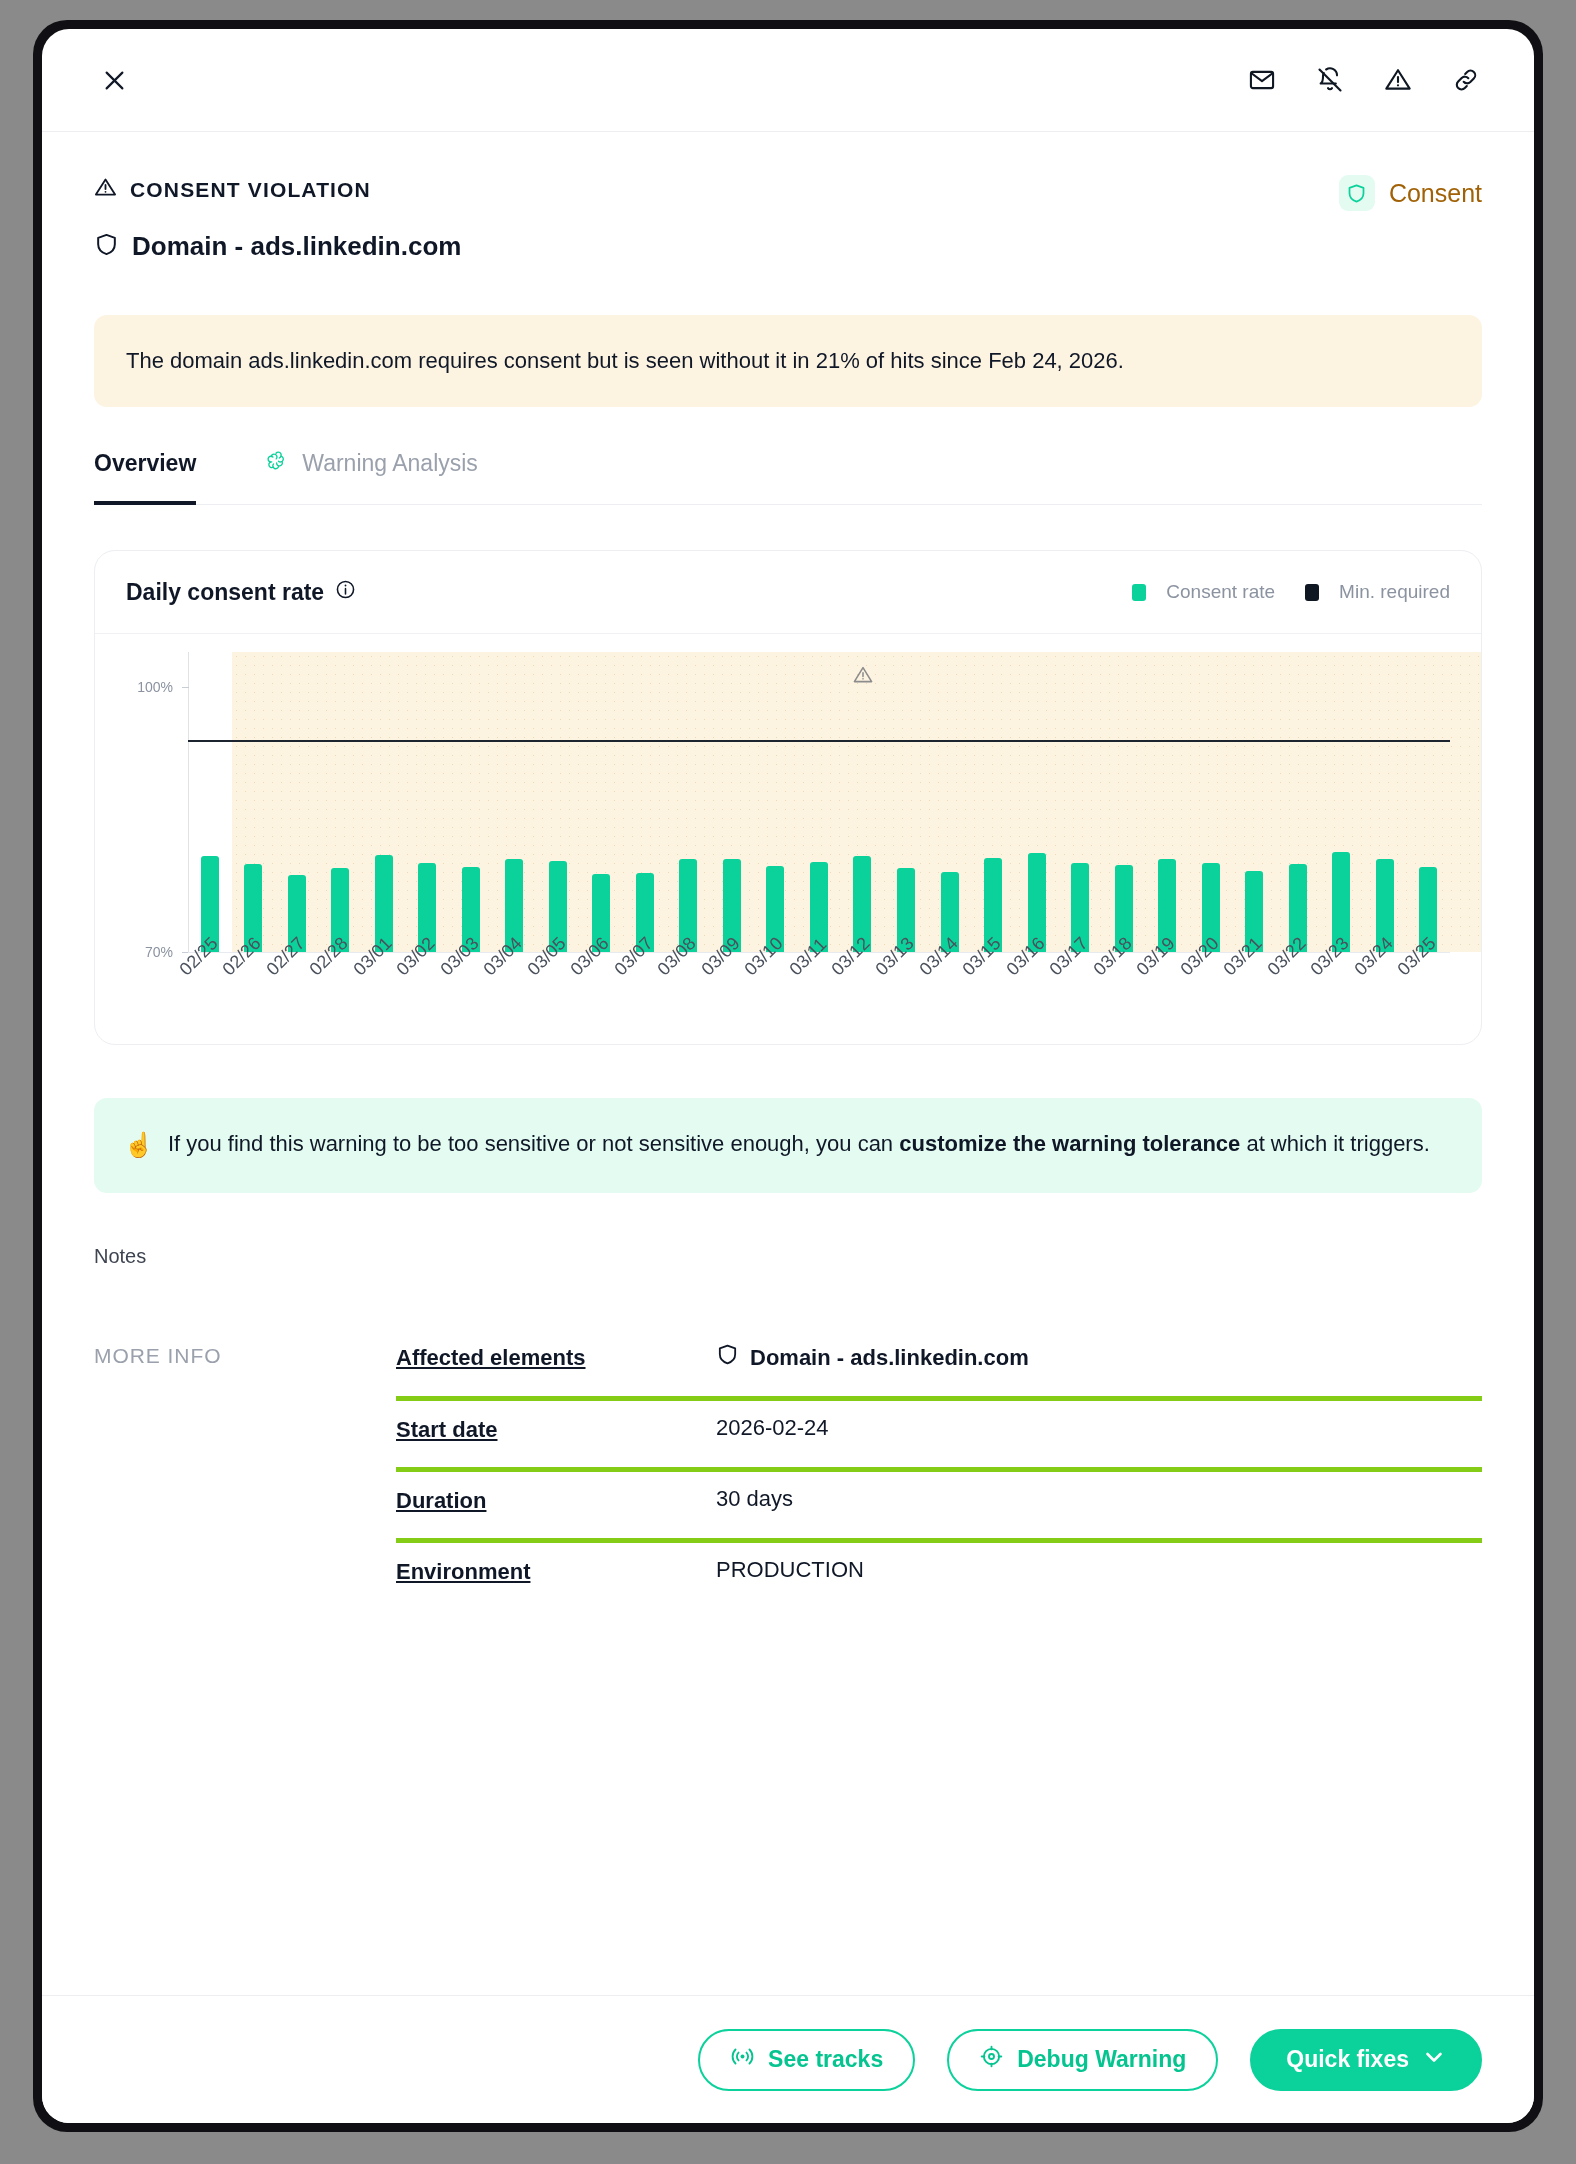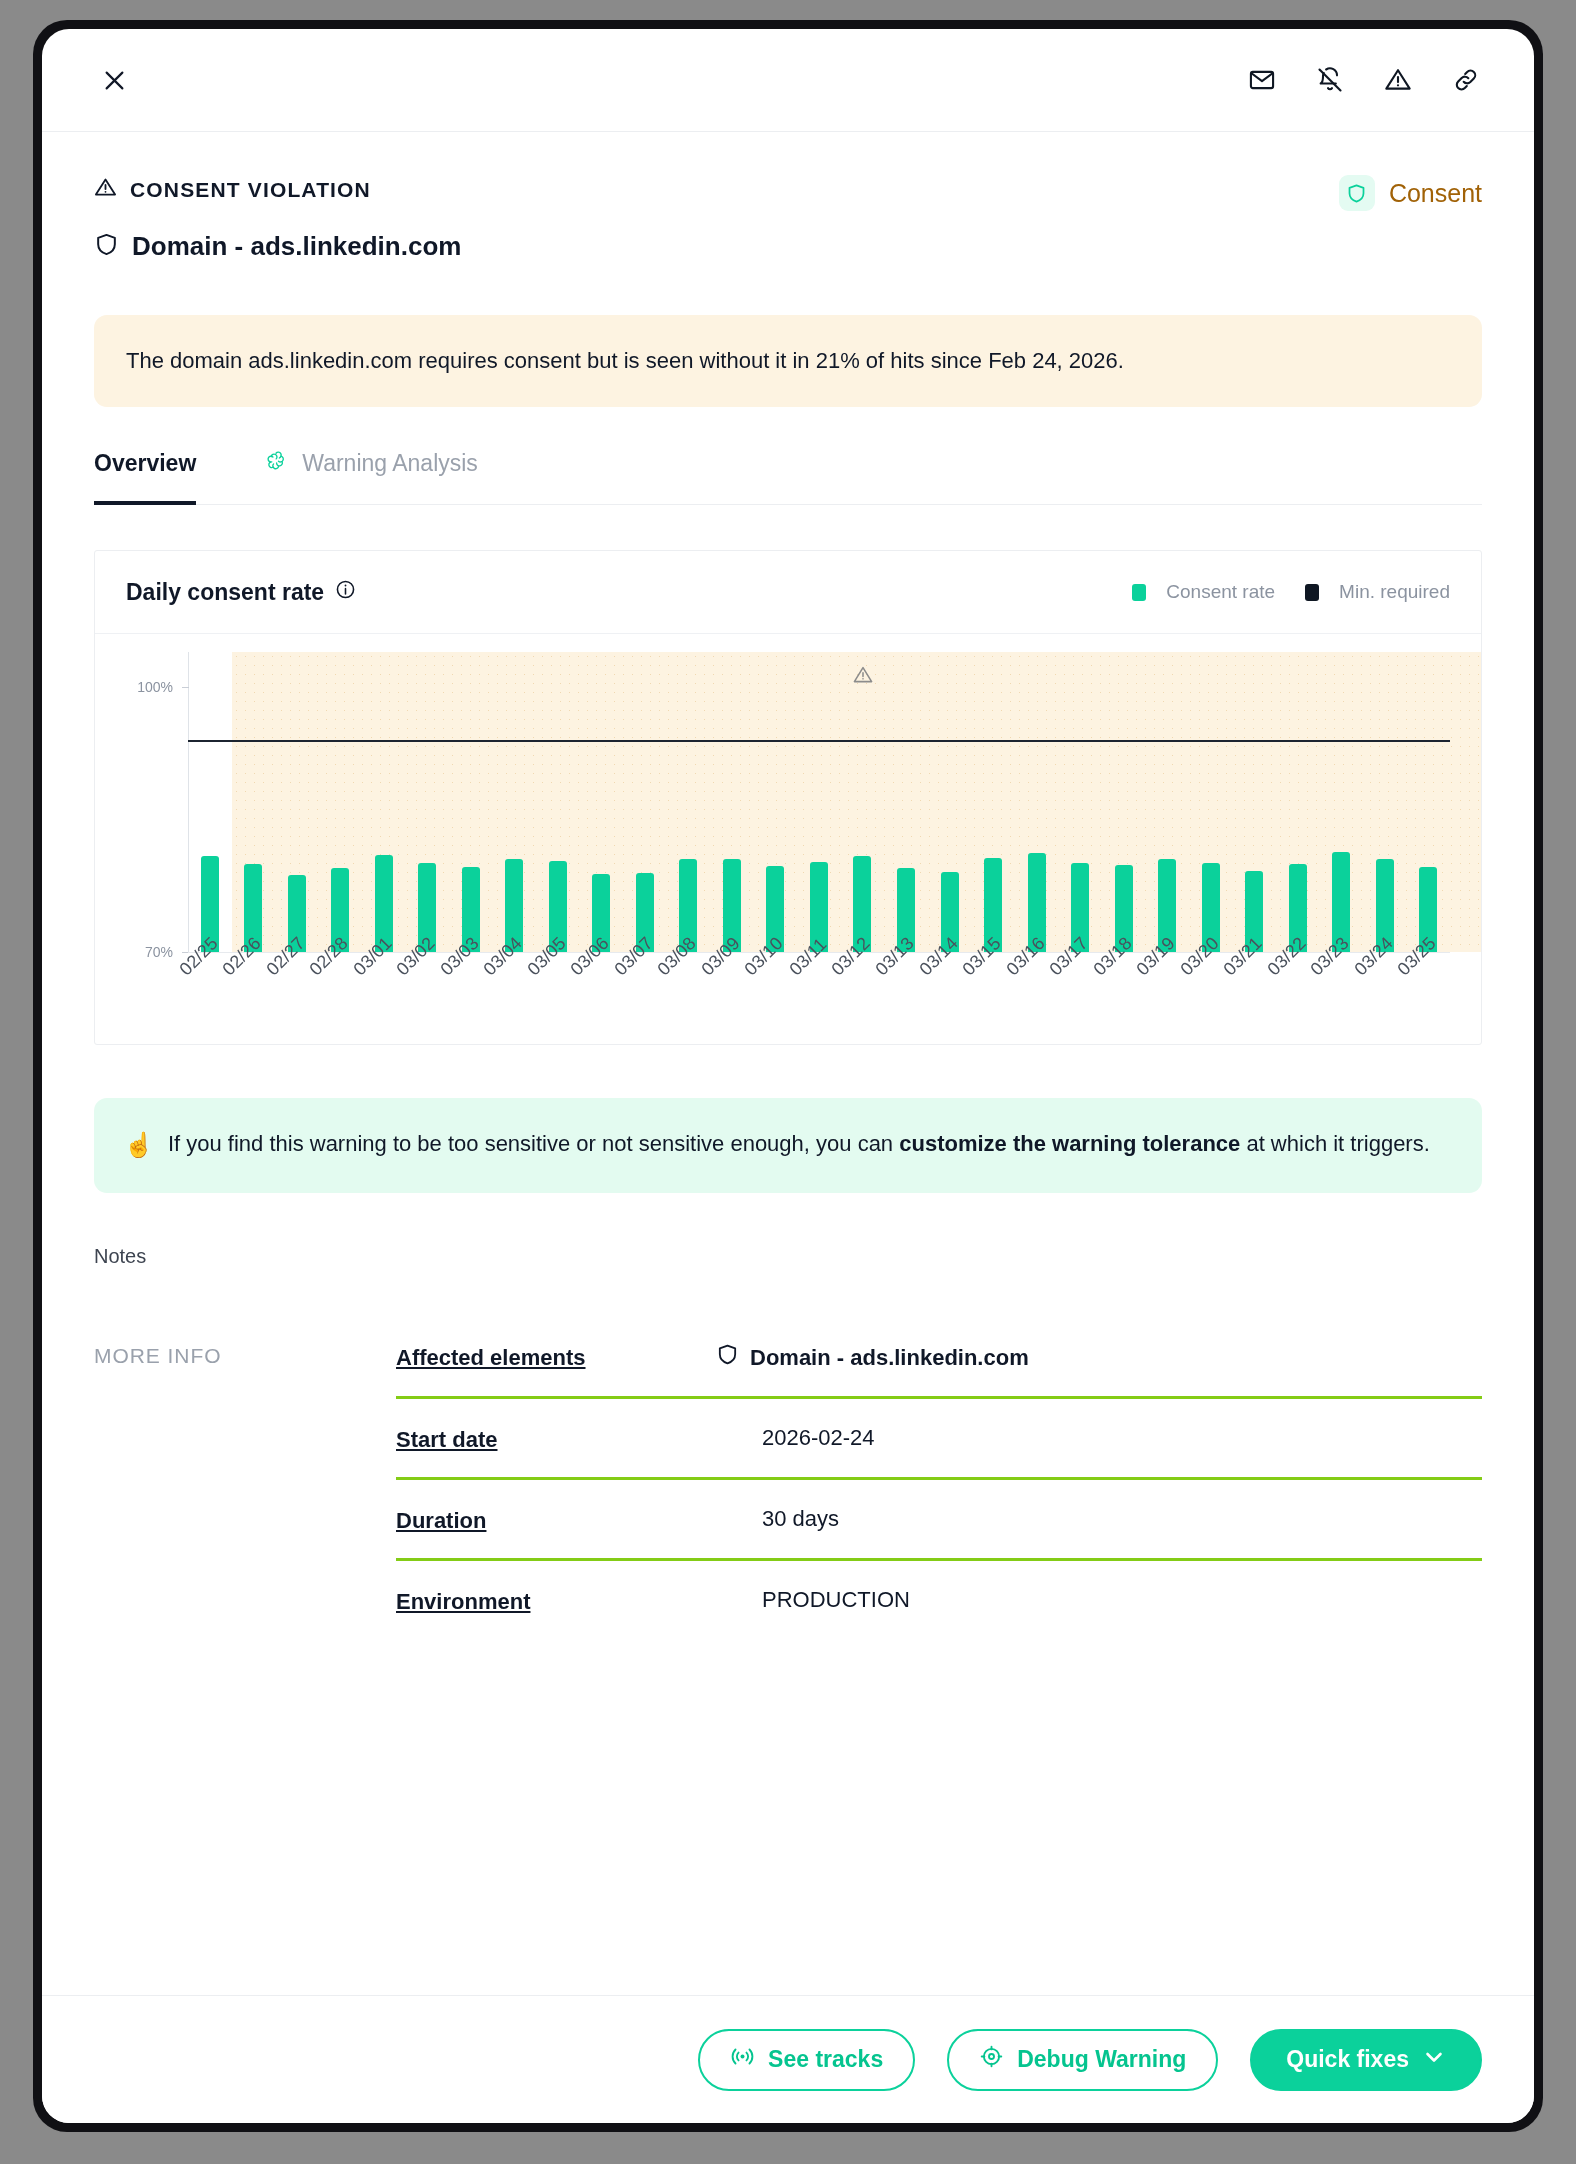--- a/index.html
+++ b/index.html
@@ -113,21 +113,21 @@
     border-bottom: 4px solid transparent;
     margin-bottom: -1px;
   }
   .tab.active { color: #101828; font-weight: 700; border-bottom-color: #101828; }
   .tab + .tab { margin-left: 68px; }
 
   
   .chart-card {
     margin-top: 45px;
     border: 1px solid #eceef1;
-    border-radius: 3px;
+    border-radius: 21px;
     overflow: hidden;
     background: #fff;
   }
   .chart-head {
     display: flex; align-items: center; justify-content: space-between;
     padding: 28px 31px 27px 31px;
     border-bottom: 1px solid #eff1f4;
   }
   .chart-title { display: flex; align-items: center; gap: 11px; font-size: 23px; font-weight: 700; color: #101828; }
   .legend { display: flex; gap: 30px; align-items: center; }
@@ -238,21 +238,21 @@
     font-size: 21px; letter-spacing: .045em;
     color: #9aa1ac; text-transform: uppercase;
     padding-top: 14px;
   }
   .info-table { flex: 1 1 auto; }
   .info-row {
     display: flex;
     align-items: flex-start;
     padding: 13px 0 24px 0;
   }
-  .info-row + .info-row { border-top: 3px solid #84cc16; padding-top: 26px; gap: 46px; }
+  .info-row + .info-row { border-top: 5px solid #84cc16; padding-top: 14px; }
   .info-key { flex: 0 0 320px; font-size: 22px; font-weight: 700; color: #101828; padding-top: 2px; text-decoration: underline;}
   .info-val { flex: 1 1 auto; font-size: 22px; color: #101828; display: flex; align-items: center; gap: 11px; }
   .info-val.strong { font-weight: 700; }
 
   
   .footer {
     flex: 0 0 128px;
     border-top: 1px solid #eceef1;
     display: flex;
     align-items: center;

